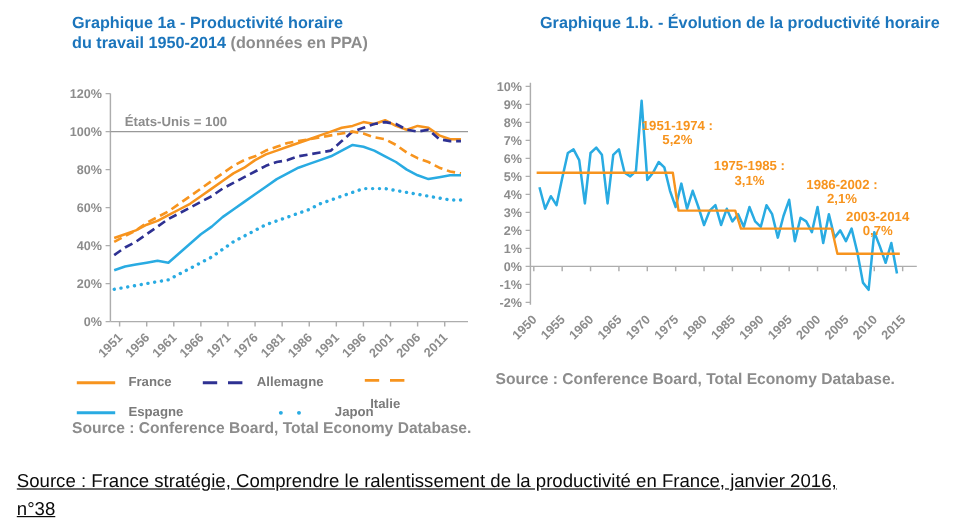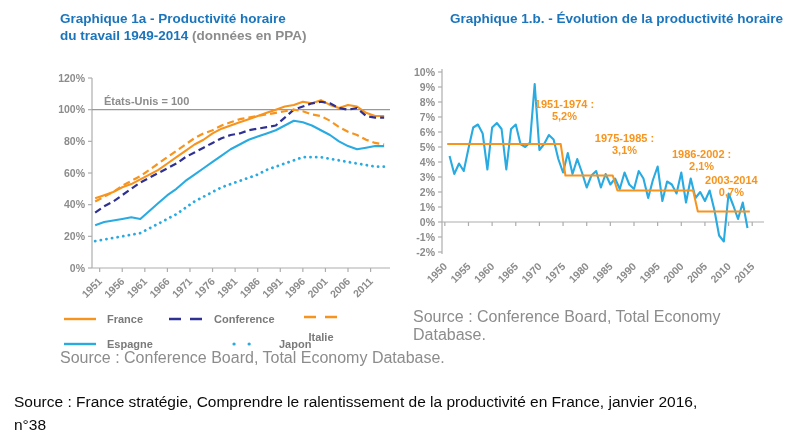--- a/index.html
+++ b/index.html
@@ -15,31 +15,31 @@
   .ylab,.xlab{font-size:10.5px;font-weight:700;fill:#8C8C8C;}
   .reflab{font-size:11px;font-weight:700;fill:#8C8C8C;}
   .ann{font-size:11px;font-weight:700;fill:#F7941E;text-anchor:middle;}
   .legend-item{position:absolute;display:inline-flex;align-items:center;gap:10px;}
   .li-france{left:63px;top:313px;}
   .li-allemagne{left:168px;top:313px;}
   .li-italie{left:303px;top:313px;flex-direction:column;}
   .li-espagne{left:63px;top:338px;}
   .li-japon{left:225px;top:338px;gap:20px;}
   .llabel{font-size:11px;font-weight:700;color:#7A7A7A;}
-  .source{position:absolute;font-size:16px;color:#8C8C8C;}
+  .source{position:absolute;font-size:13px;color:#8C8C8C;font-weight:bold;}
   .source-left{left:60px;top:349px;}
   .source-right{left:413px;top:308px;}
-  .caption{position:absolute;left:14px;top:390px;width:772px;margin:0;font-size:15.5px;line-height:23px;color:#0a0a0a;}
+  .caption{position:absolute;left:14px;top:390px;width:772px;margin:0;font-size:15.5px;line-height:23px;color:#0a0a0a;text-decoration:underline;}
 </style>
 </head>
 <body>
 
 <div class="page">
 
-  <h2 class="chart-title title-left"><span>Graphique 1a - Productivité horaire</span><br><span>du travail 1949-2014</span><span class="tnote"> (données en PPA)</span></h2>
+  <h2 class="chart-title title-left"><span>Graphique 1a - Productivité horaire</span><br><span>du travail 1950-2014</span><span class="tnote"> (données en PPA)</span></h2>
 
   <h2 class="chart-title title-right"><span>Graphique 1.b. - Évolution de la productivité horaire</span><br></h2>
 
   <svg id="chart-left-svg" width="372" height="252" viewBox="0 0 372 252">
       <line x1="66" y1="16" x2="66" y2="206" stroke="#ADADAD" stroke-width="1.2"></line>
       <line x1="66" y1="206" x2="364" y2="206" stroke="#ADADAD" stroke-width="1.2"></line>
       <line x1="62" y1="206" x2="66" y2="206" stroke="#ADADAD" stroke-width="1.2"></line>
       <text x="59" y="209.5" text-anchor="end" class="ylab">0%</text>
       <line x1="62" y1="174.33333333333334" x2="66" y2="174.33333333333334" stroke="#ADADAD" stroke-width="1.2"></line>
       <text x="59" y="177.83333333333334" text-anchor="end" class="ylab">20%</text>
@@ -161,21 +161,21 @@
     <div class="legend-item li-france">
       <svg width="34" height="8">
           <line x1="1" y1="4" x2="33" y2="4" stroke="#F7941E" stroke-width="2.4"></line>
         </svg>
       <span class="llabel">France</span>
     </div>
     <div class="legend-item li-allemagne">
       <svg width="36" height="8">
           <line x1="1" y1="4" x2="35" y2="4" stroke="#2E3192" stroke-width="2.6" stroke-dasharray="12 9"></line>
         </svg>
-      <span class="llabel">Conference</span>
+      <span class="llabel">Allemagne</span>
     </div>
     <div class="legend-item li-italie">
       <svg width="36" height="8">
           <line x1="1" y1="4" x2="35" y2="4" stroke="#F7941E" stroke-width="2.4" stroke-dasharray="12 9"></line>
         </svg>
       <span class="llabel">Italie</span>
     </div>
     <div class="legend-item li-espagne">
       <svg width="34" height="8">
           <line x1="1" y1="4" x2="33" y2="4" stroke="#29ABE2" stroke-width="2.4"></line>

